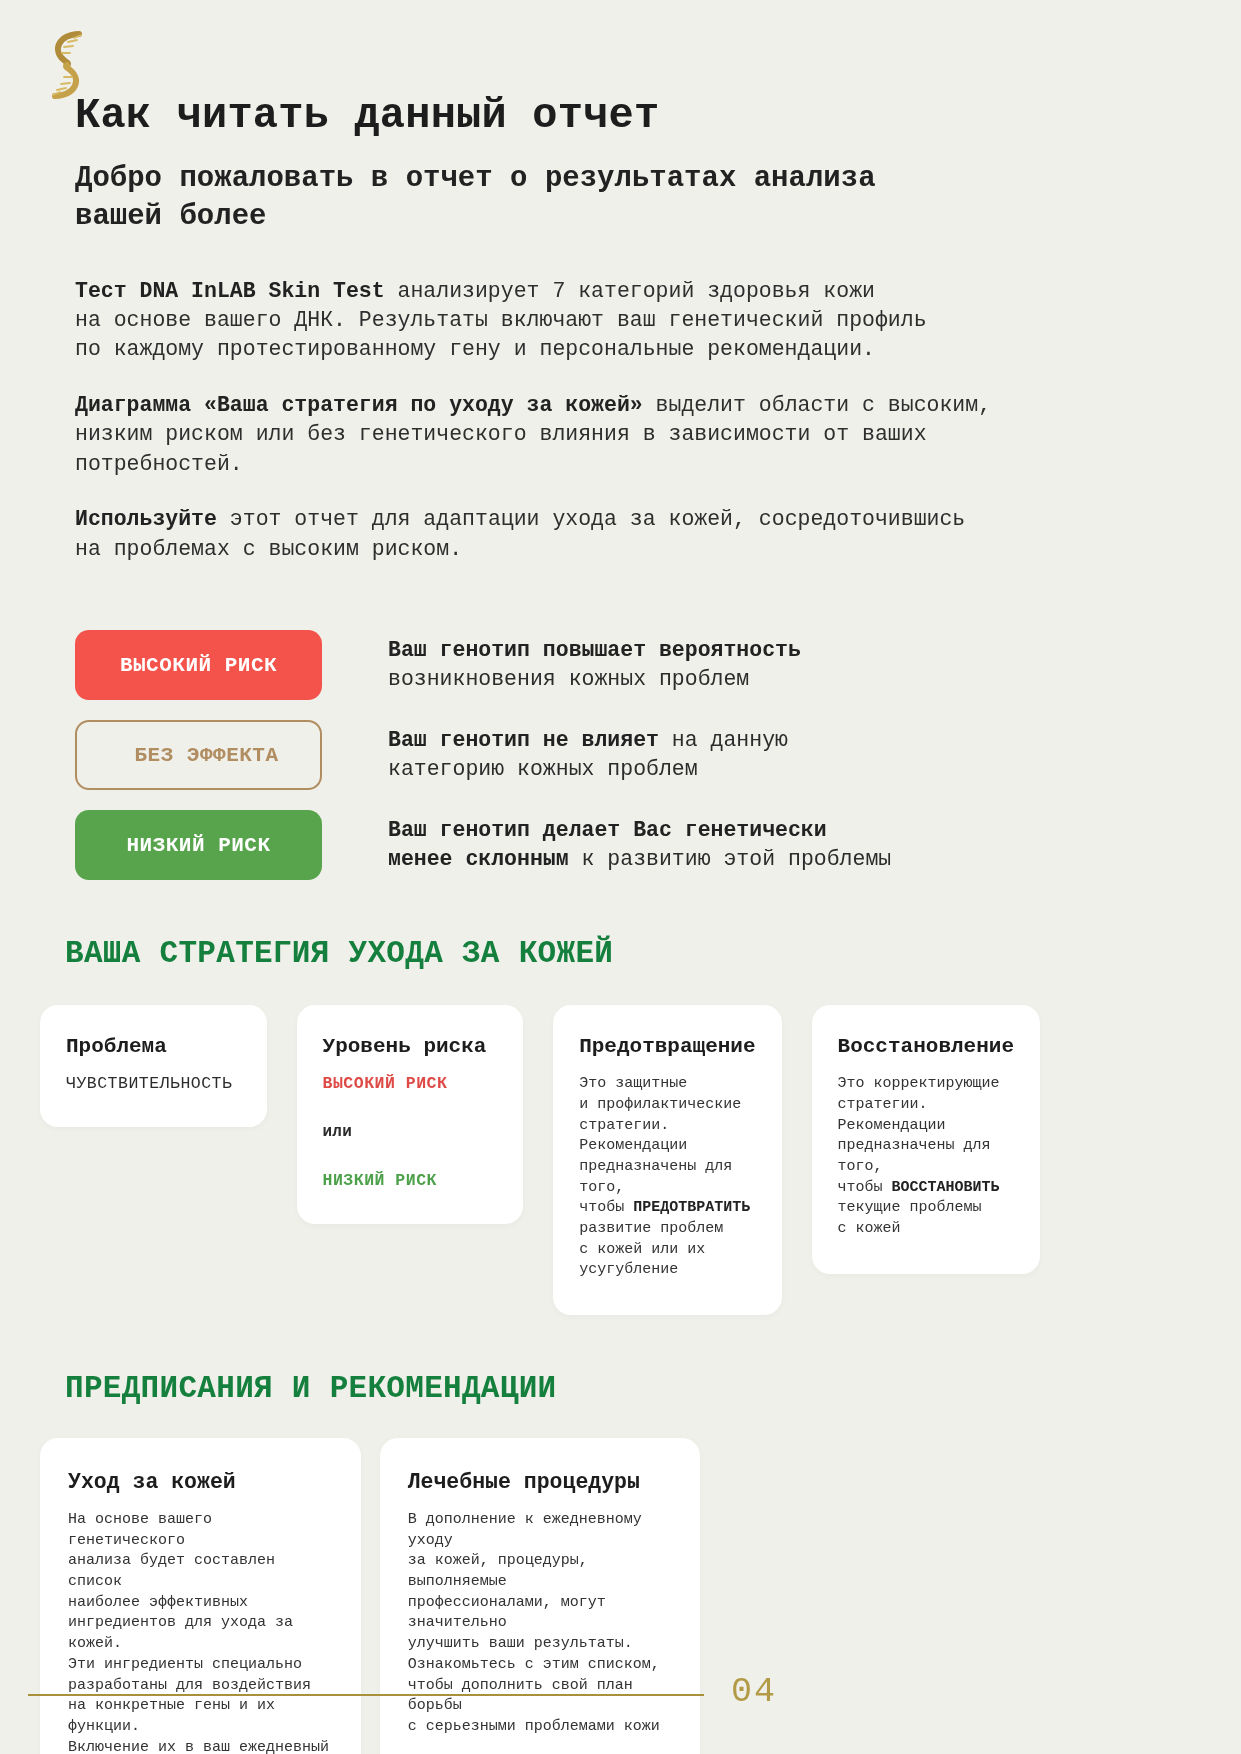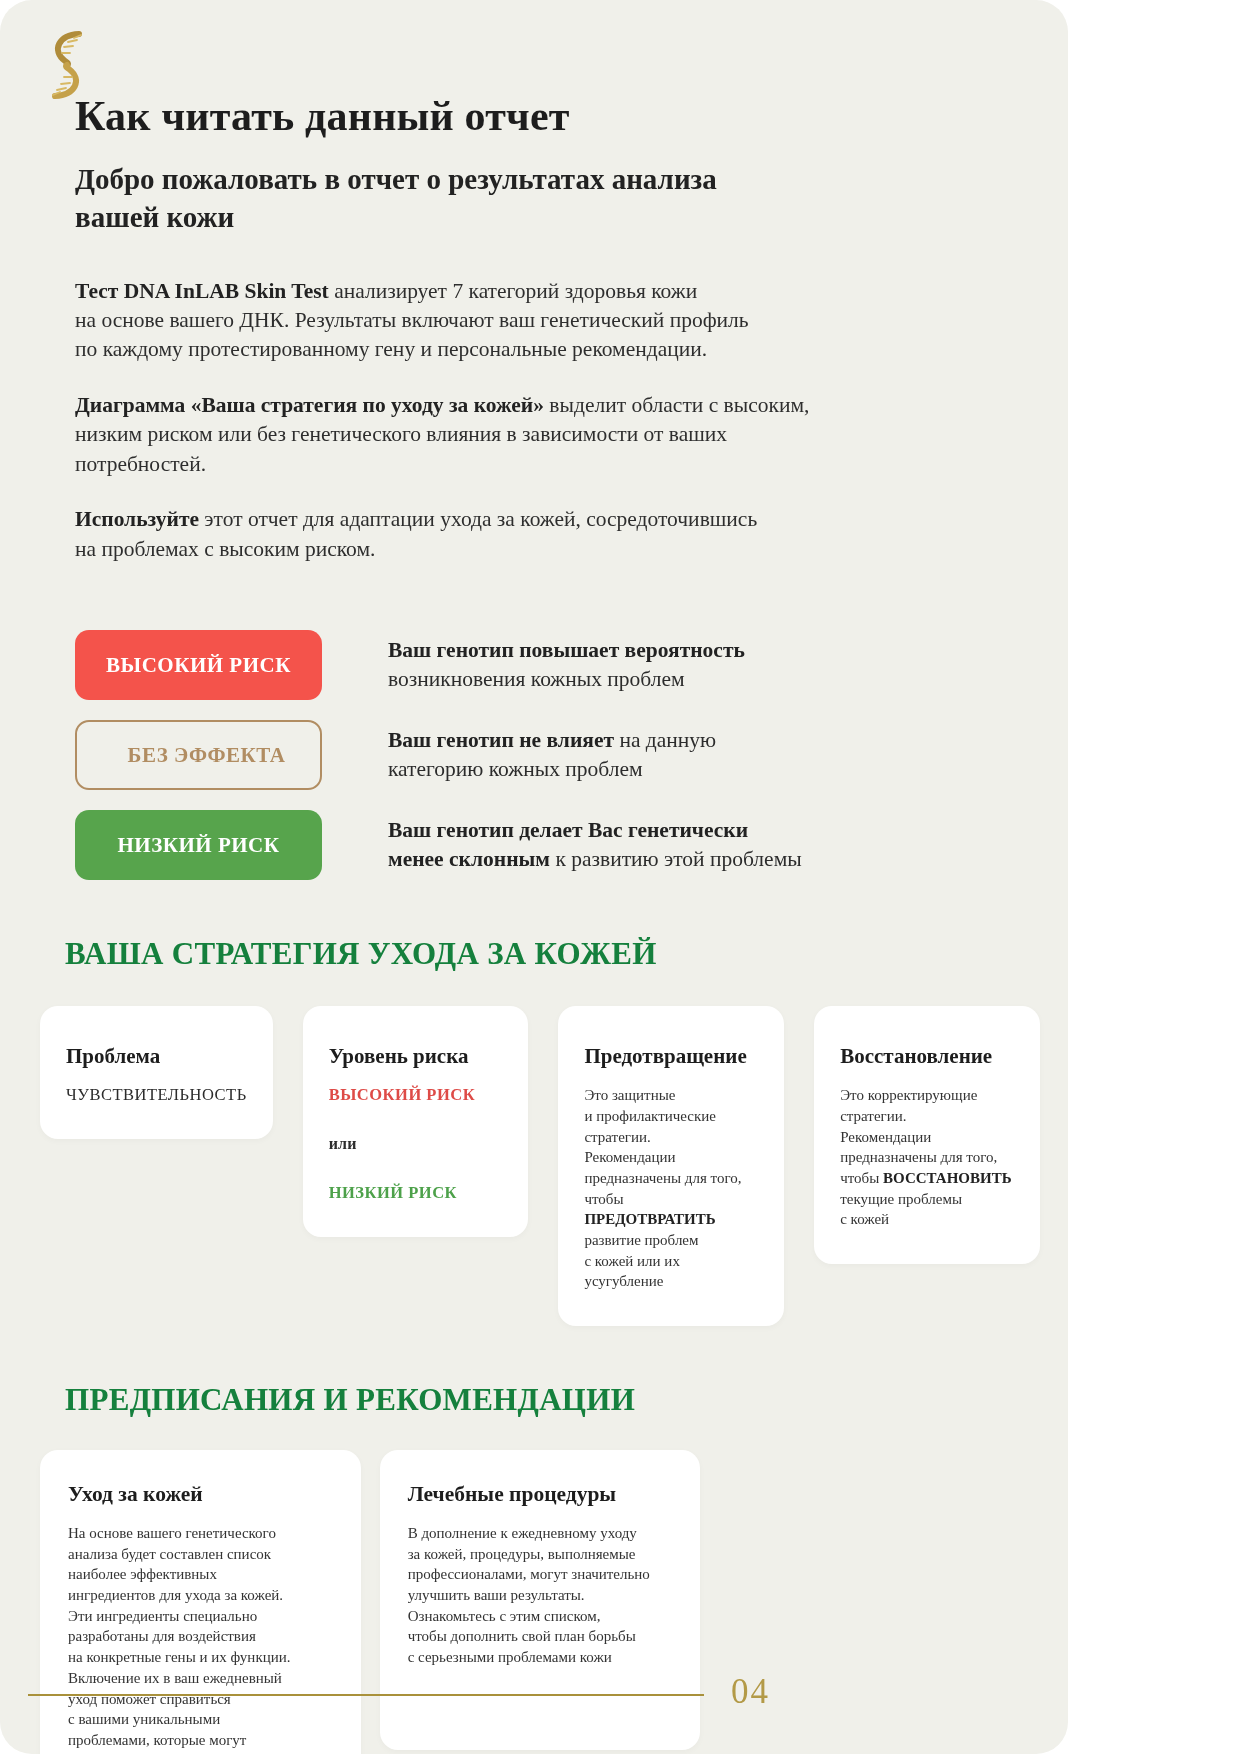--- a/index.html
+++ b/index.html
@@ -9,26 +9,25 @@
     --high-risk-text:#DE4B47;
     --low-risk-text:#4DA14A;
     --gold:#AE9240;
     --bg:#F0F0EA;
     --card-bg:#FFFFFF;
     --text:#2C2C2C;
   }
   html,body{margin:0;padding:0;}
   .page{
     position:relative;
-    width:1068px;height:1754px;
+    width:1241px;height:1754px;
     background:var(--bg);
-    font-family:Liberation Serif, serif;
+    font-family:Liberation Mono, monospace;
     color:var(--text);
     overflow:hidden;
-    border-radius:32px;
   }
   .content{padding:0 75px;}
   .logo{position:absolute;left:44px;top:30px;}
   h1.title{
     font-size:42px;font-weight:800;color:#1D1D1D;
     margin:0;padding-top:92px;letter-spacing:.2px;
   }
   h2.subtitle{
     font-size:29px;font-weight:700;color:#222;
     line-height:1.32;margin:20px 0 0;white-space:pre-line;
@@ -64,21 +63,21 @@
     display:grid;grid-template-columns:repeat(4,1fr);
     gap:30px;align-items:start;
   }
   .presc-grid{
     margin:32px 0 0 -35px;width:1000px;
     display:grid;grid-template-columns:repeat(3,1fr);
     gap:19px;align-items:start;
   }
   .card{
     background:var(--card-bg);border-radius:18px;
-    box-sizing:border-box;padding:38px 26px 34px;
+    box-sizing:border-box;padding:30px 26px 34px;
     box-shadow:0 2px 6px rgba(0,0,0,0.03);
   }
   .card h4{font-size:21px;font-weight:700;margin:0 0 16px;color:#1D1D1D;}
   .card .value{font-size:16.5px;letter-spacing:.5px;margin:4px 0 0;}
   .risk-line{margin:0 0 30px;font-size:16.5px;font-weight:700;letter-spacing:.5px;}
   .risk-high{color:var(--high-risk-text);}
   .risk-or{font-size:16px;letter-spacing:.2px;}
   .risk-low{color:var(--low-risk-text);margin-bottom:0;}
   .small{
     font-size:15px;line-height:1.38;white-space:pre-line;
@@ -107,21 +106,21 @@
       <path d="M11 66 C31 65 39 50 25 39 C22 37 21 36 23 35" stroke="#C5A14A" stroke-width="6" stroke-linecap="round" fill="none"></path>
       <path d="M30 8 L37 5 M24 12 L33 10 M20 17 L29 16 M18 23 L26 23" stroke="#D8B964" stroke-width="1.8" stroke-linecap="round"></path>
       <path d="M16 62 L9 65 M22 58 L13 60 M26 53 L17 54 M28 47 L20 47" stroke="#D8B964" stroke-width="1.8" stroke-linecap="round"></path>
     </svg>
   </div>
 
   <div class="content">
 
     <h1 class="title">Как читать данный отчет</h1>
     <h2 class="subtitle">Добро пожаловать в отчет о результатах анализа
-вашей кожи</h2>
+вашей более</h2>
 
     <div class="intro">
       <p><b>Тест DNA InLAB Skin Test</b><span> анализирует 7 категорий здоровья кожи
 на основе вашего ДНК. Результаты включают ваш генетический профиль
 по каждому протестированному гену и персональные рекомендации.</span></p>
       <p><b>Диаграмма «Ваша стратегия по уходу за кожей»</b><span> выделит области с высоким,
 низким риском или без генетического влияния в зависимости от ваших
 потребностей.</span></p>
       <p><b>Используйте</b><span> этот отчет для адаптации ухода за кожей, сосредоточившись
 на проблемах с высоким риском.</span></p>

